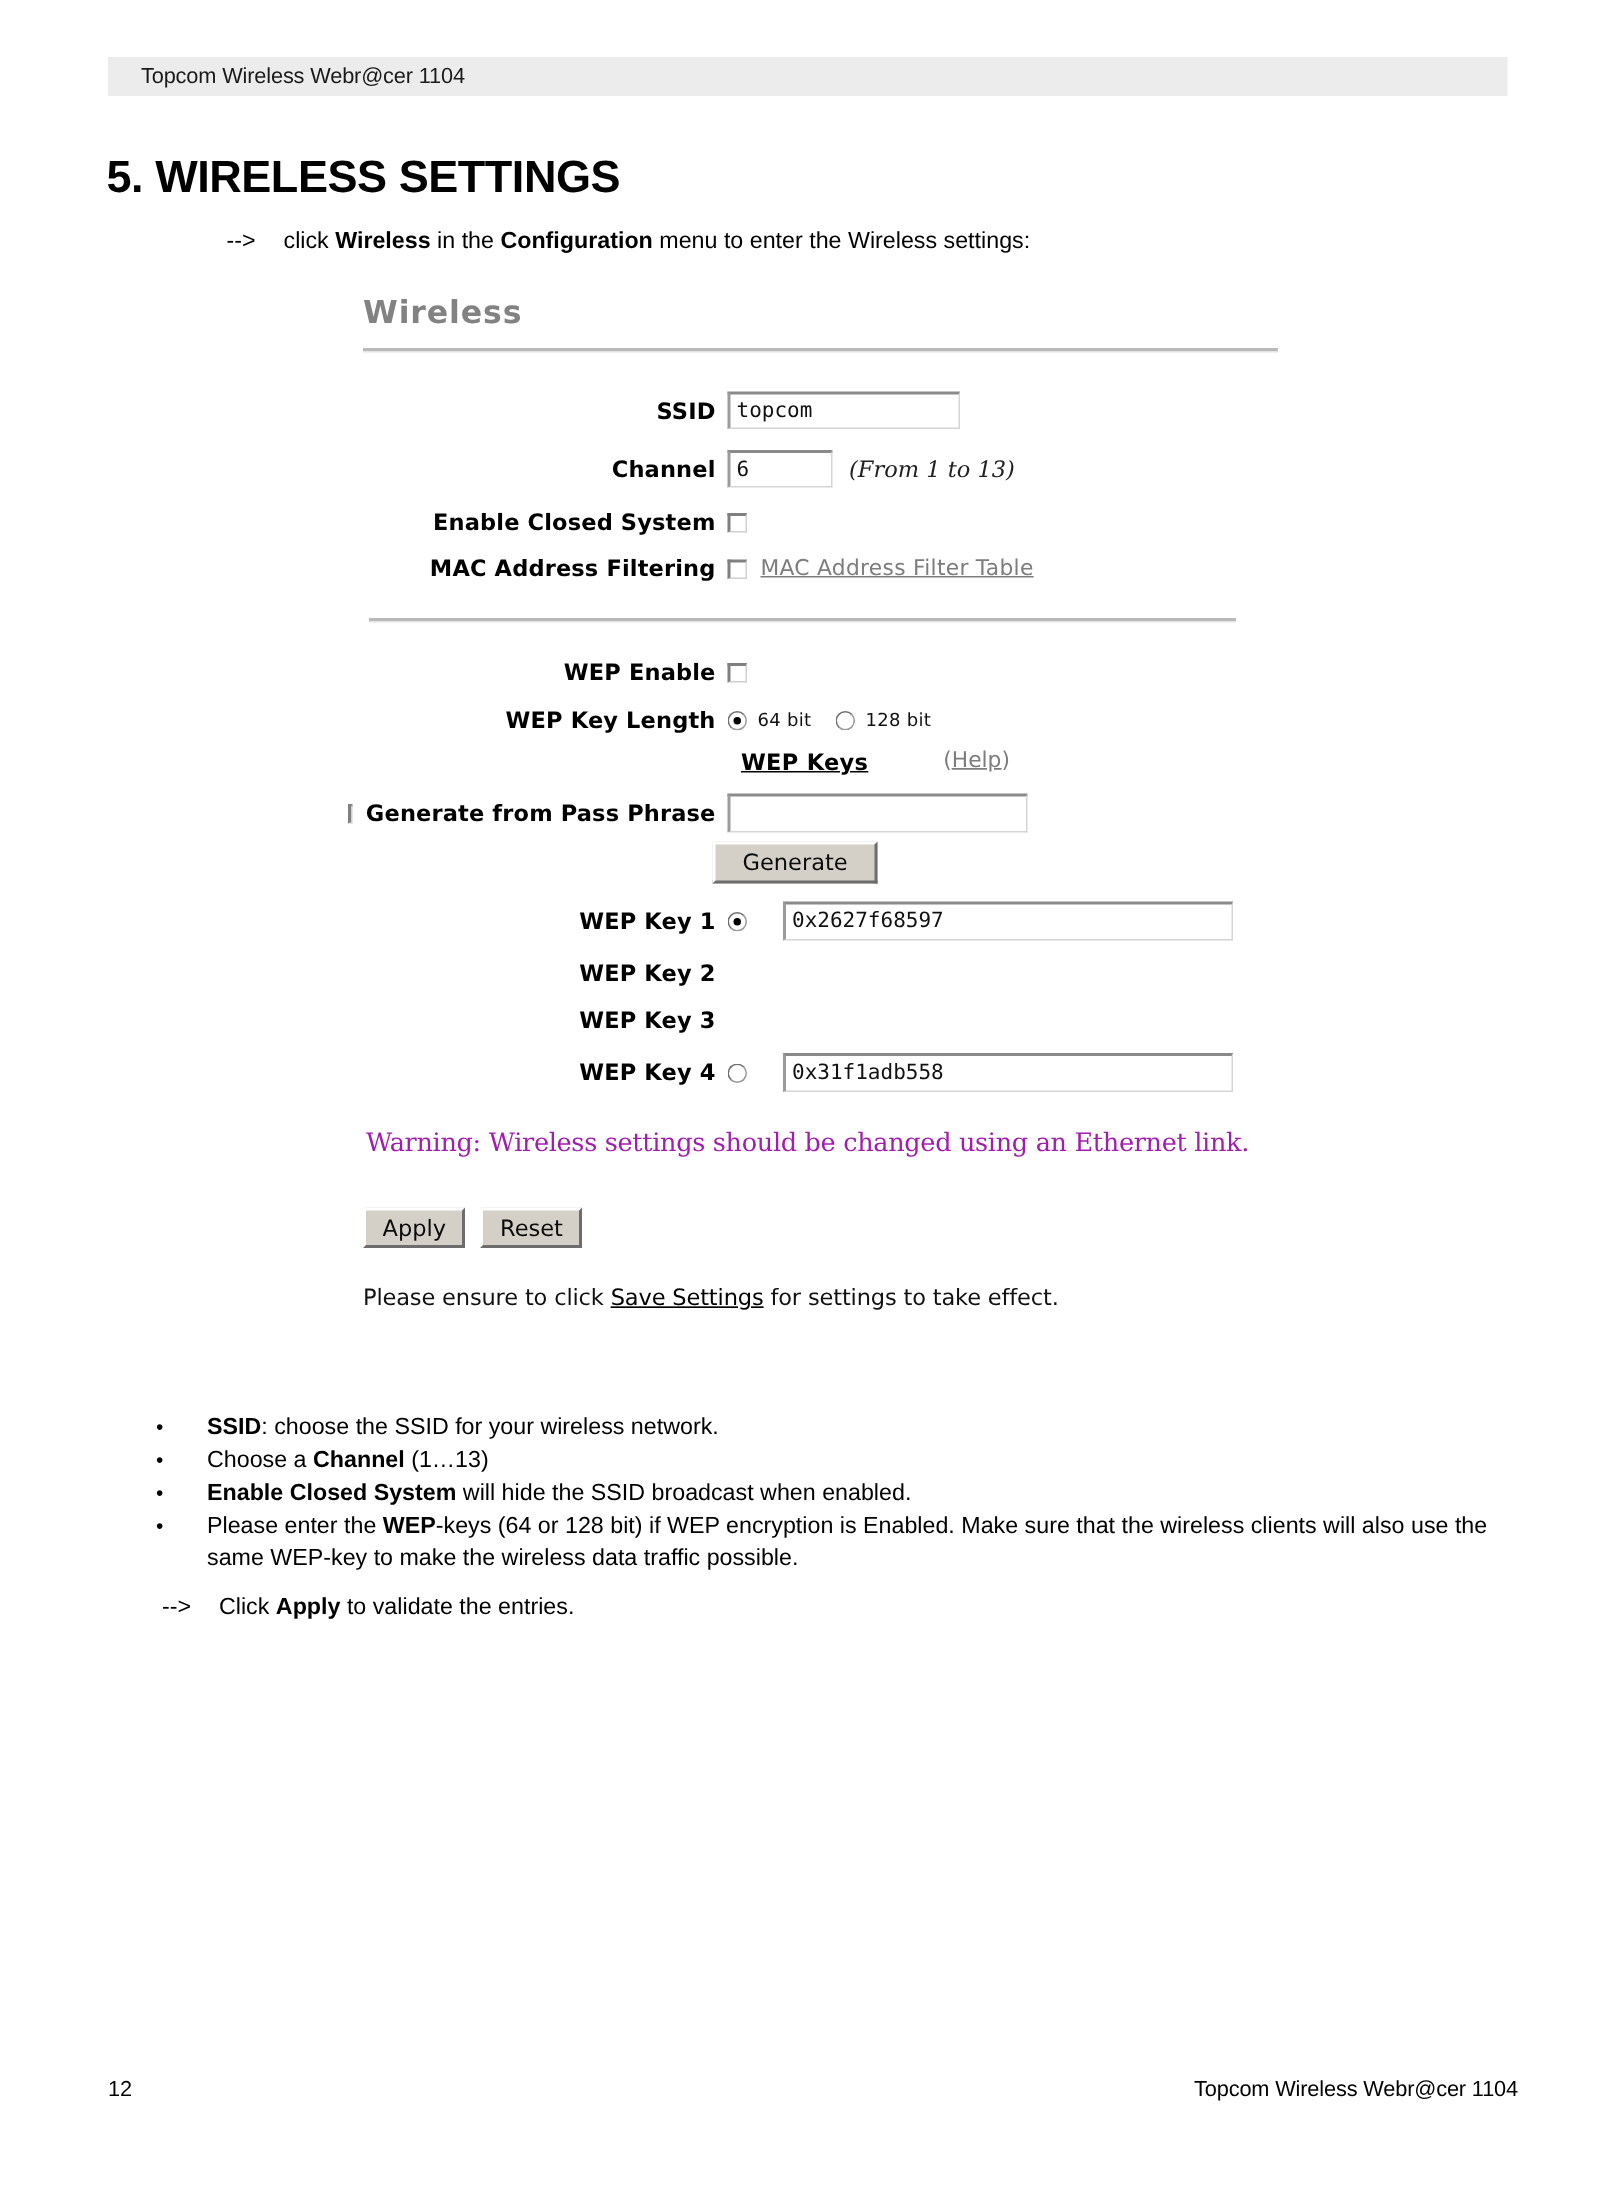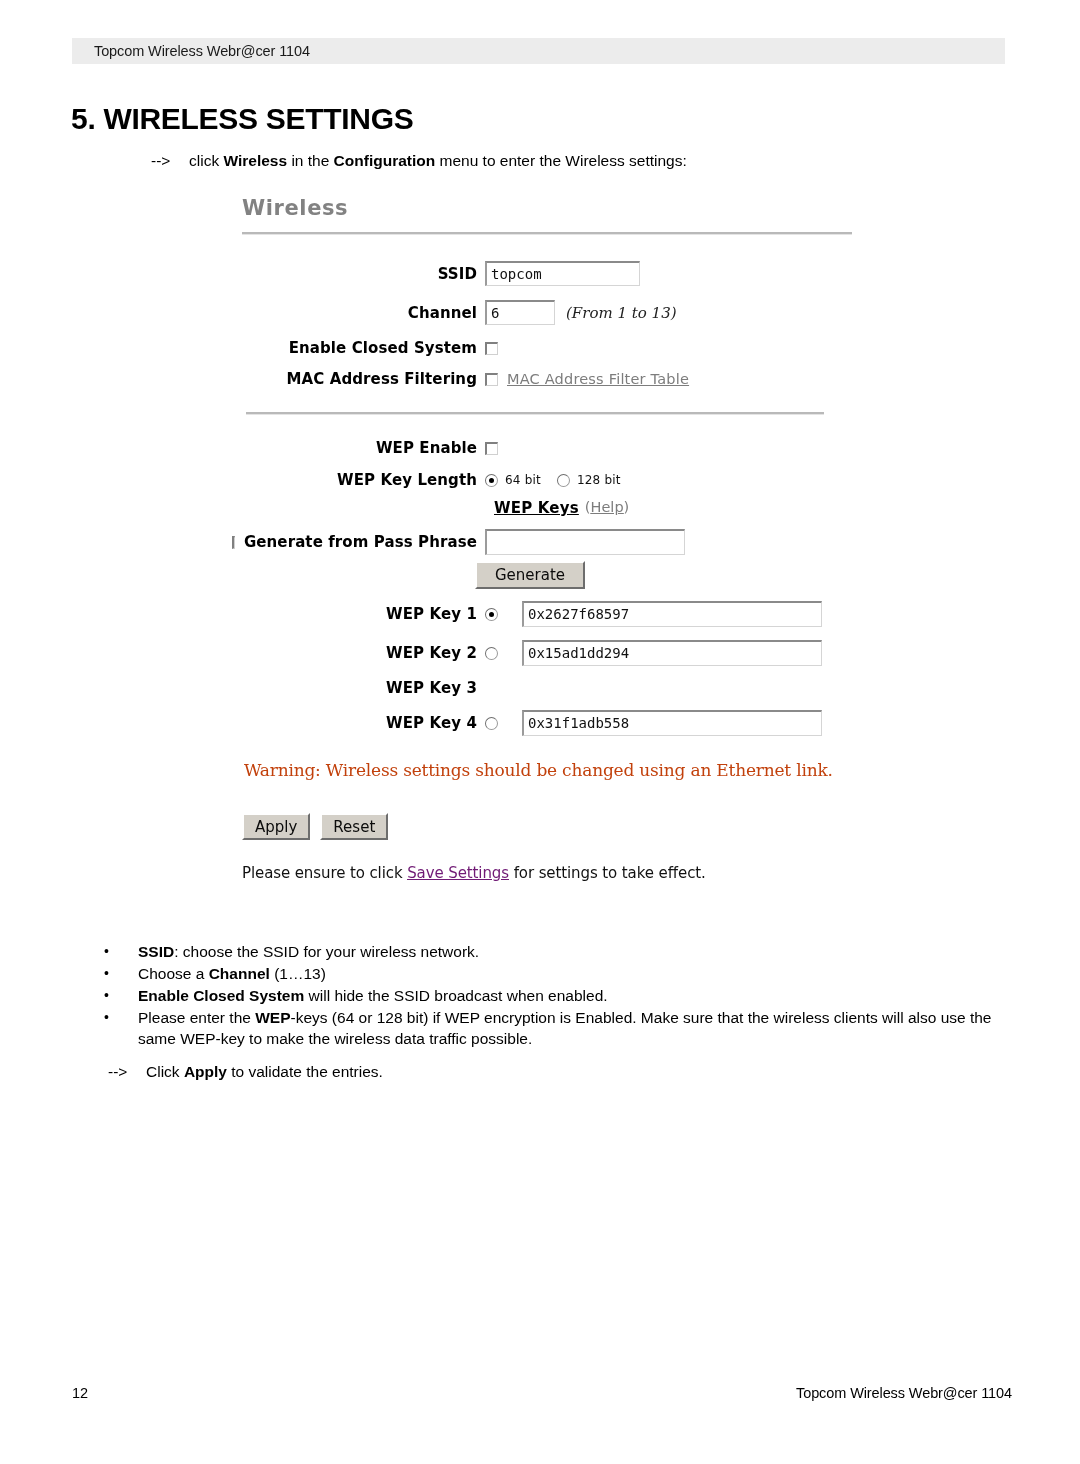--- a/index.html
+++ b/index.html
@@ -193,20 +193,21 @@
     margin-left: 7px;
     letter-spacing: 0.2px;
   }
 
   .wepkeys-line {
     display: flex;
     justify-content: flex-start;
     margin-top: 10px;
     padding-left: 254px;
     font-size: 15px;
+    gap: 44px;
   }
   .wepkeys-line .wk {
     font-weight: bold;
     text-decoration: underline;
     color: #000;
     letter-spacing: 0.2px;
   }
   .wepkeys-line .helpwrap {
     margin-left: 6px;
     color: #7d7d7d;
@@ -230,21 +231,21 @@
     height: 27px;
     padding: 0 11px;
     box-sizing: border-box;
   }
   .btn.generate { height: 28px; padding: 0 18px; }
 
   
   .warn {
     font-family: "DejaVu Serif", serif;
     font-size: 17px;
-    color: #c2410c;
+    color: #a21caf;
     line-height: 25px;
     letter-spacing: -0.2px;
     margin-top: 22px;
     margin-left: 4px;
     white-space: nowrap;
   }
 
   .actions {
     display: flex;
     gap: 10px;
@@ -401,24 +402,20 @@
   <div class="frow" style="margin-top:12px;">
     <div class="flabel lab-w">WEP Key 1</div>
     <div class="fctl">
       <span class="radio on"></span>
       <div class="tinput wepk" style="margin-left:24px;">0x2627f68597</div>
     </div>
   </div>
 
   <div class="frow" style="margin-top:13px;">
     <div class="flabel lab-w">WEP Key 2</div>
-    <div class="fctl">
-      <span class="radio"></span>
-      <div class="tinput wepk" style="margin-left:24px;">0x15ad1dd294</div>
-    </div>
   </div>
 
   <div class="frow" style="margin-top:13px;">
     <div class="flabel lab-w">WEP Key 3</div>
   </div>
 
   <div class="frow" style="margin-top:13px;">
     <div class="flabel lab-w">WEP Key 4</div>
     <div class="fctl">
       <span class="radio"></span>
@@ -428,21 +425,21 @@
 
   <div class="warn">
     <div>Warning: Wireless settings should be changed using an Ethernet link.</div>
   </div>
 
   <div class="actions">
     <span class="btn">Apply</span>
     <span class="btn">Reset</span>
   </div>
 
-  <div class="ensure"><span>Please ensure to click </span><u><a href="#" style="color:#701a75;text-decoration:underline;">Save Settings</a></u><span> for settings to take effect.</span></div>
+  <div class="ensure"><span>Please ensure to click </span><u><a href="#" style="color:#000000;text-decoration:underline;">Save Settings</a></u><span> for settings to take effect.</span></div>
 
 </div>
 
 <div class="notes">
 
   <div class="note">
     <span class="bullet">•</span>
     <span class="ntext"><span class="b">SSID</span><span>: choose the SSID for your wireless network.</span></span>
   </div>
 

